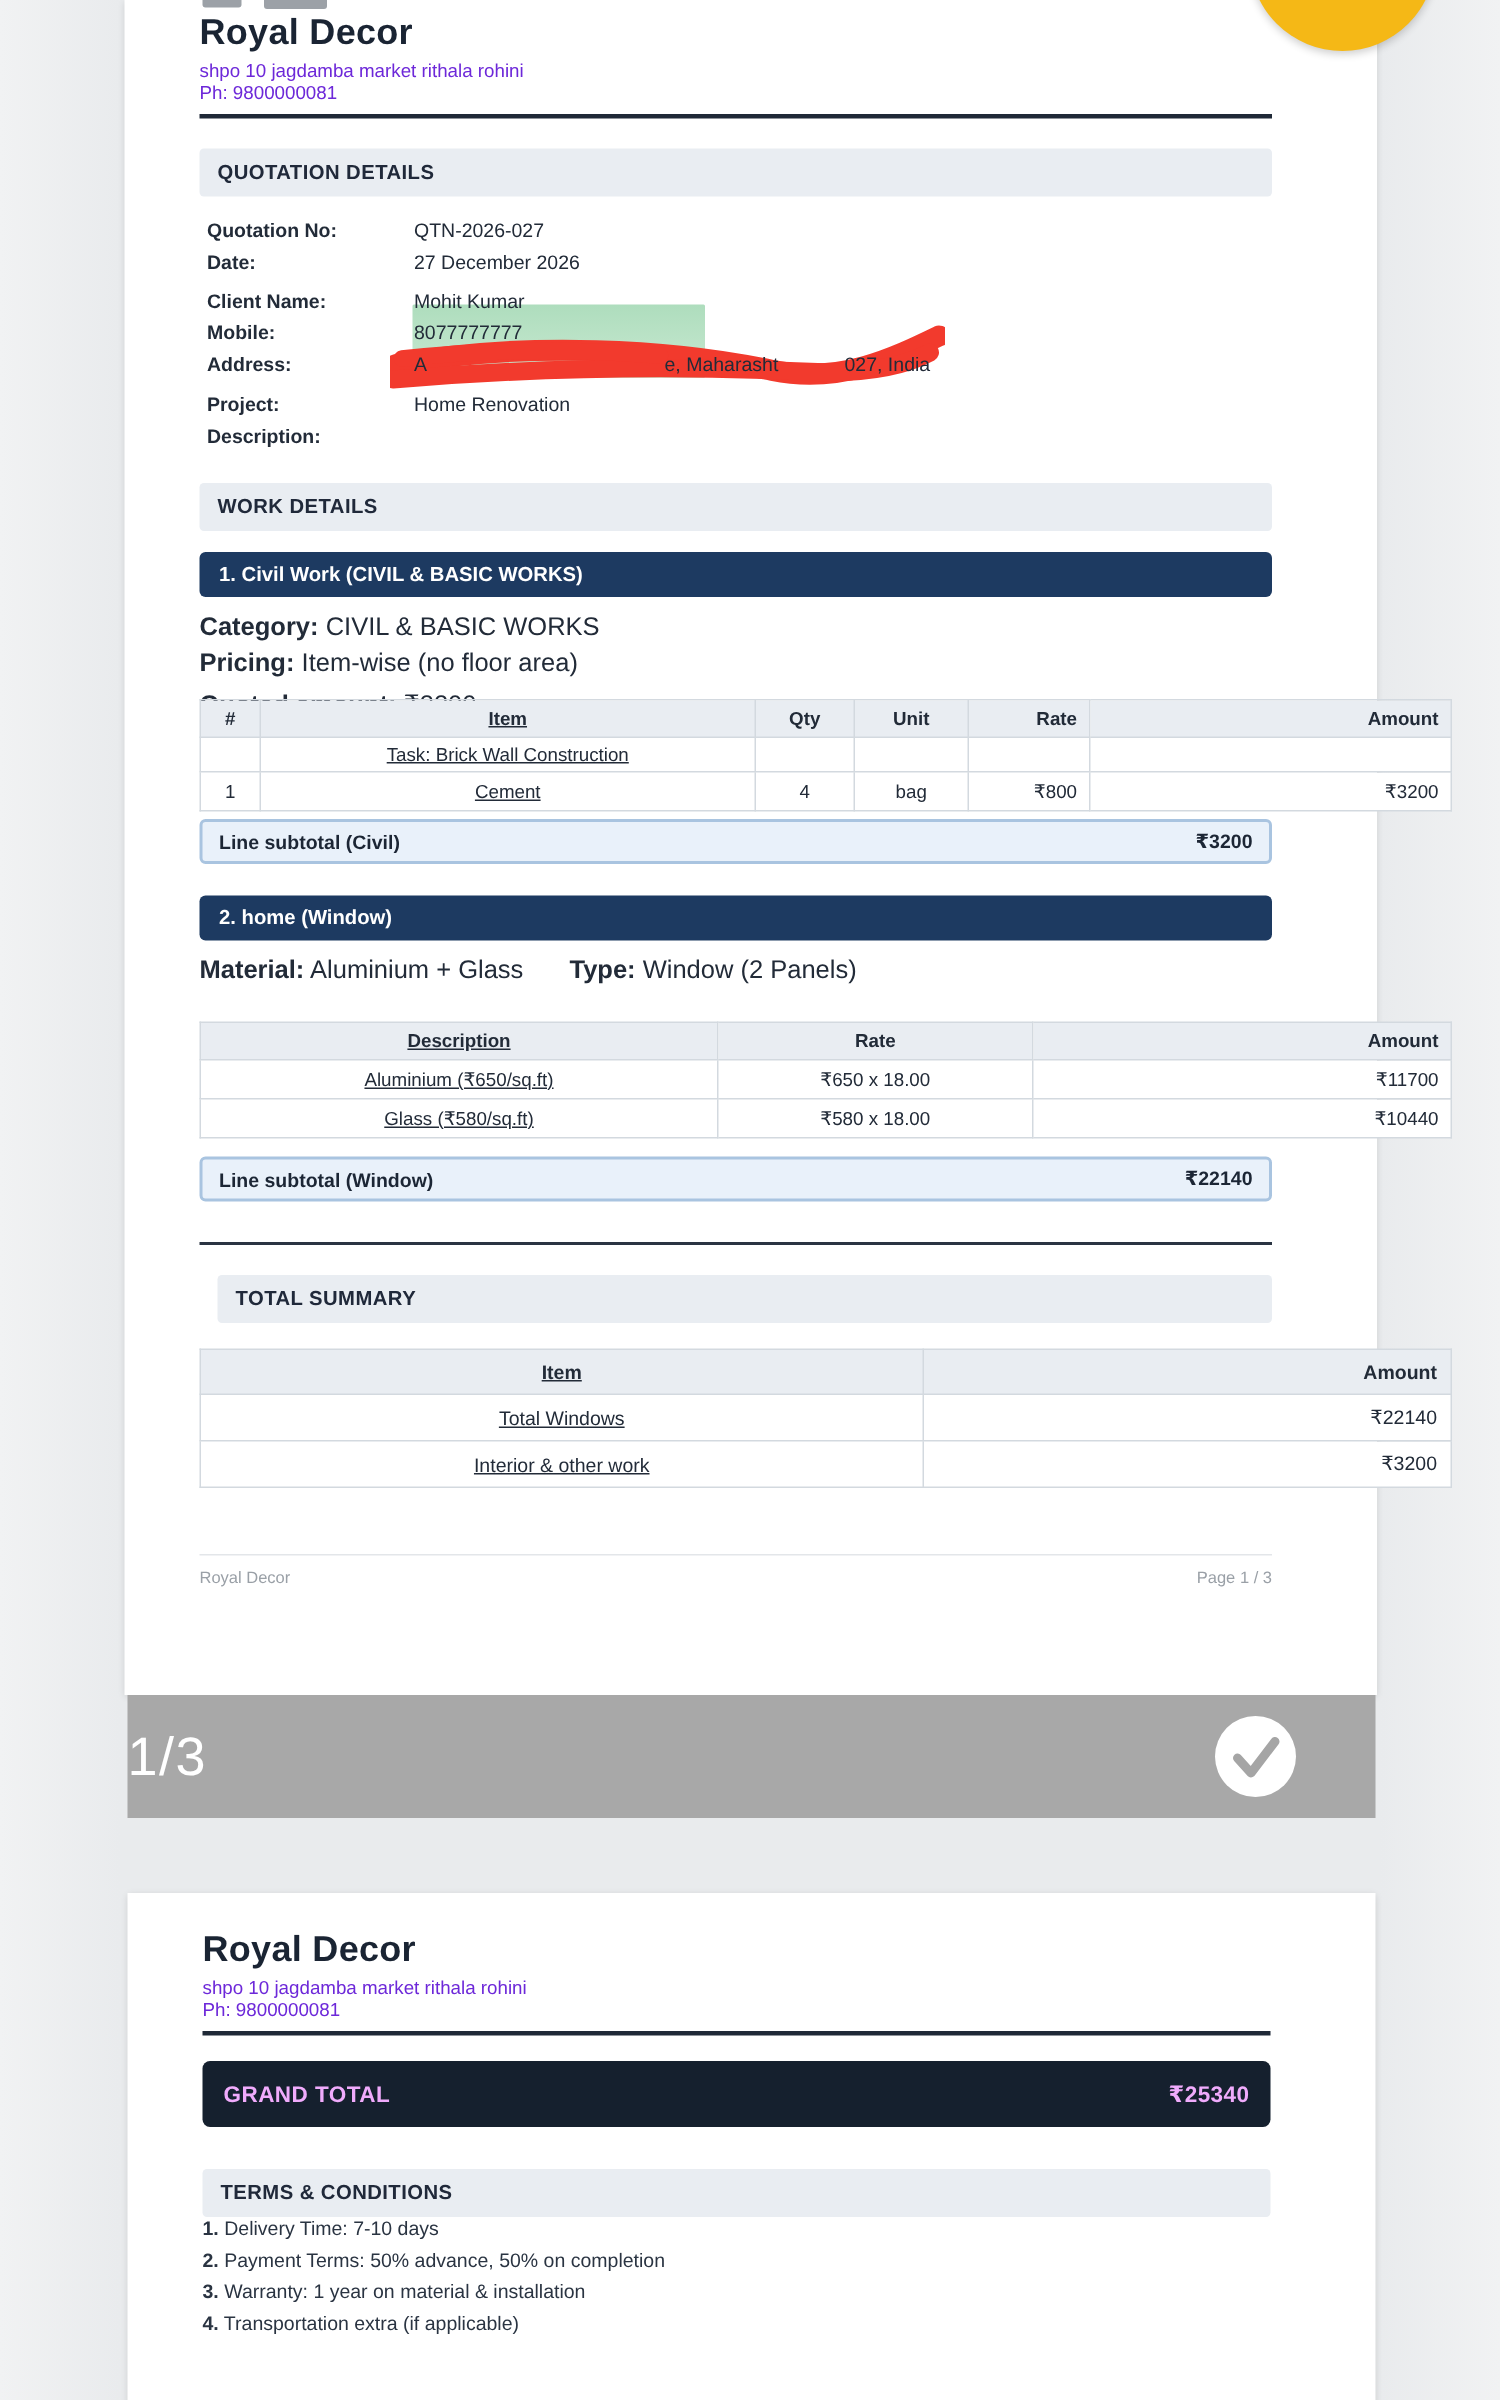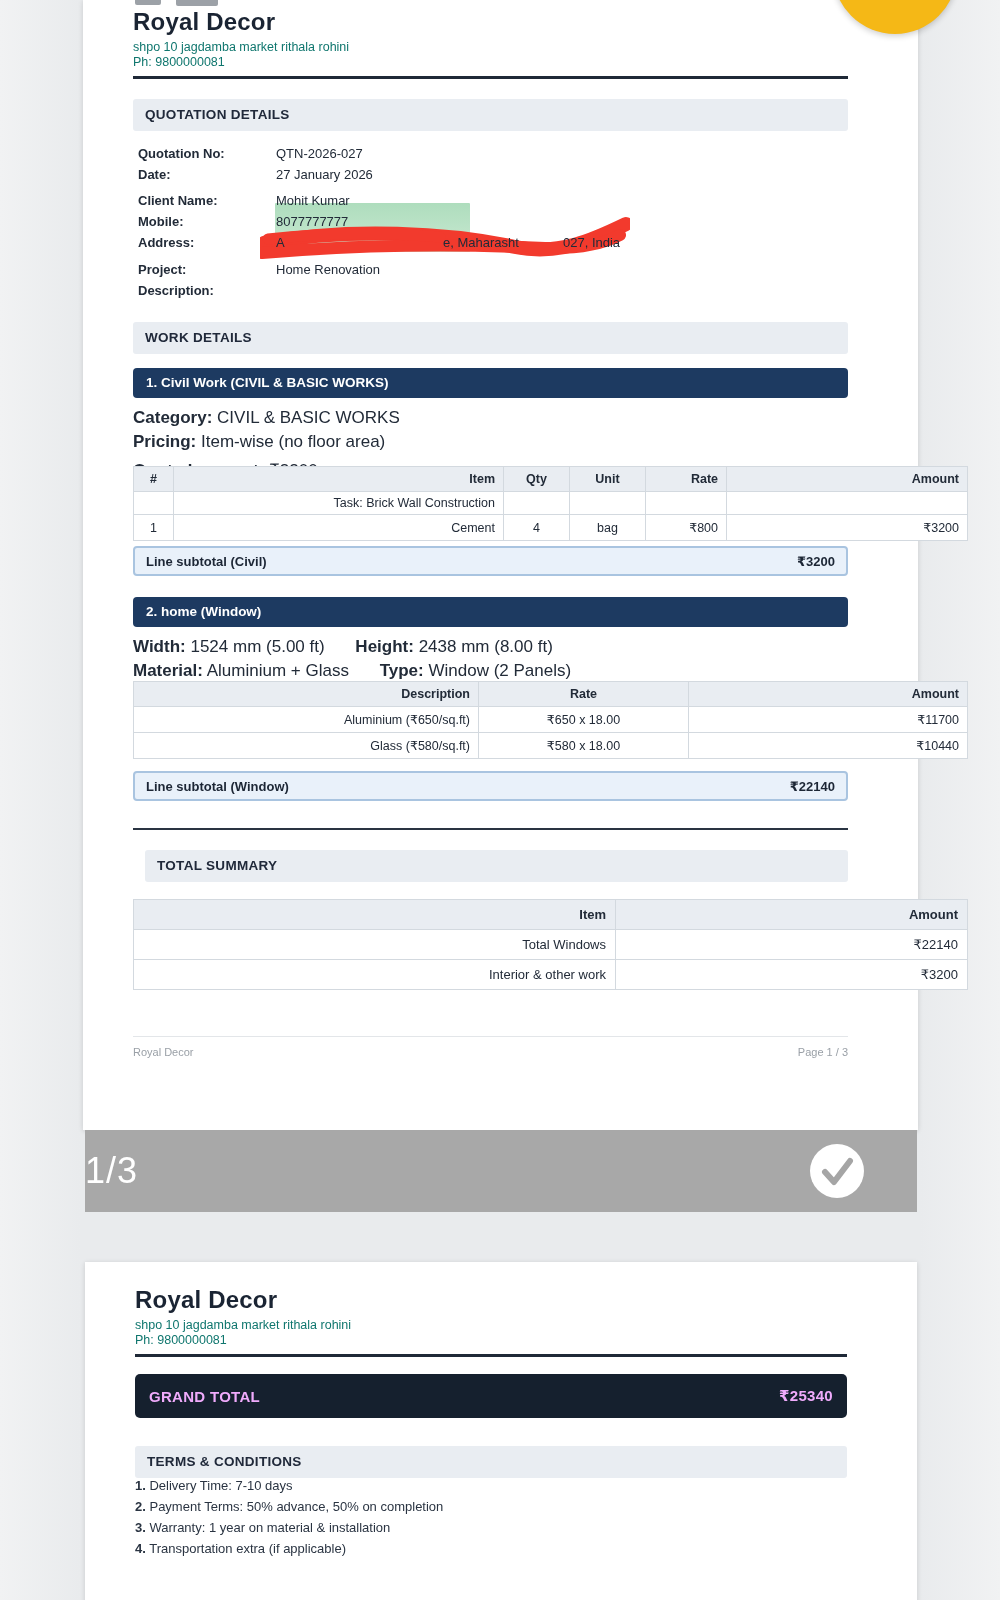--- a/index.html
+++ b/index.html
@@ -13,21 +13,21 @@
   .page {
     position:absolute; left:85px; width:832px; background:#ffffff;
     box-shadow:0 1px 5px rgba(0,0,0,0.14);
   }
   #page1 { top:0; height:1130px; left:83px; width:835px; }
   #page2 { top:1262px; height:400px; }
   .content { position:absolute; left:50px; right:70px; }
 
   
   .co-name { font-size:24px; font-weight:bold; color:#1a2433; letter-spacing:0.2px; }
-  .co-sub { font-size:12.5px; color:#0f766e; margin-top:4px; }
+  .co-sub { font-size:12.5px; color:#6d28d9; margin-top:4px; }
   .rule { border:0; border-top:3px solid #1f2937; }
   .rule-thin { border:0; border-top:2px solid #2a3442; }
 
   
   .secbar {
     height:32px; line-height:32px; background:#e9edf2; border-radius:3px;
     font-size:13.5px; font-weight:bold; color:#20293a; padding-left:12px; letter-spacing:0.3px;
   }
   
   .navybar {
@@ -56,21 +56,21 @@
   
   .meta { font-size:17px; margin-bottom:4px; }
   .meta b { font-weight:bold; }
   .meta .pair2 { margin-left:26px; }
 
   
   table { border-collapse:collapse; width:100%; table-layout:fixed; }
   th,td { border:1px solid #d3d9df; font-size:12.5px; padding:5px 8px; color:#222b38; overflow:hidden; white-space:nowrap; }
   th { background:#e9edf2; font-weight:bold; }
   td { background:#fff; }
-  .l{text-align:right;} .c{text-align:center;} .r{text-align:right;}
+  .l{text-align:center;text-decoration:underline;} .c{text-align:center;} .r{text-align:right;}
   .taskrow td { padding:4px 8px; }
 
   
   .subtotal {
     height:30px; background:#e9f1fa; border:2px solid #a9c4e0; border-radius:4px;
     display:flex; align-items:center; justify-content:space-between;
     padding:0 11px; font-size:13px; font-weight:bold; color:#1c2635;
   }
 
   
@@ -126,21 +126,21 @@
 
   <div class="content" style="top:140px; height:168px;">
     <div class="hl-green"></div>
 
     <div class="field f0">
       <span class="lab">Quotation No:</span>
       <span class="val">QTN-2026-027</span>
     </div>
     <div class="field f1">
       <span class="lab">Date:</span>
-      <span class="val">27 January 2026</span>
+      <span class="val">27 December 2026</span>
     </div>
     <div class="field f2">
       <span class="lab">Client Name:</span>
       <span class="val">Mohit Kumar</span>
     </div>
     <div class="field f3">
       <span class="lab">Mobile:</span>
       <span class="val">8077777777</span>
     </div>
     <div class="field f4">
@@ -214,26 +214,20 @@
   </table>
 
   <div class="content subtotal" style="top:546px;text-align:center;">
     <span>Line subtotal (Civil)</span>
     <span>₹3200</span>
   </div>
 
   <div class="content navybar" style="top:597px;">2. home (Window)</div>
   <div class="content" style="top:637px;">
     <div class="meta">
-      <b>Width:</b>
-      <span>1524 mm (5.00 ft)</span>
-      <b class="pair2">Height:</b>
-      <span>2438 mm (8.00 ft)</span>
-    </div>
-    <div class="meta">
       <b>Material:</b>
       <span>Aluminium + Glass</span>
       <b class="pair2">Type:</b>
       <span>Window (2 Panels)</span>
     </div>
   </div>
 
   <table class="content" style="top:681px;">
     <colgroup>
         <col style="width:345px">

